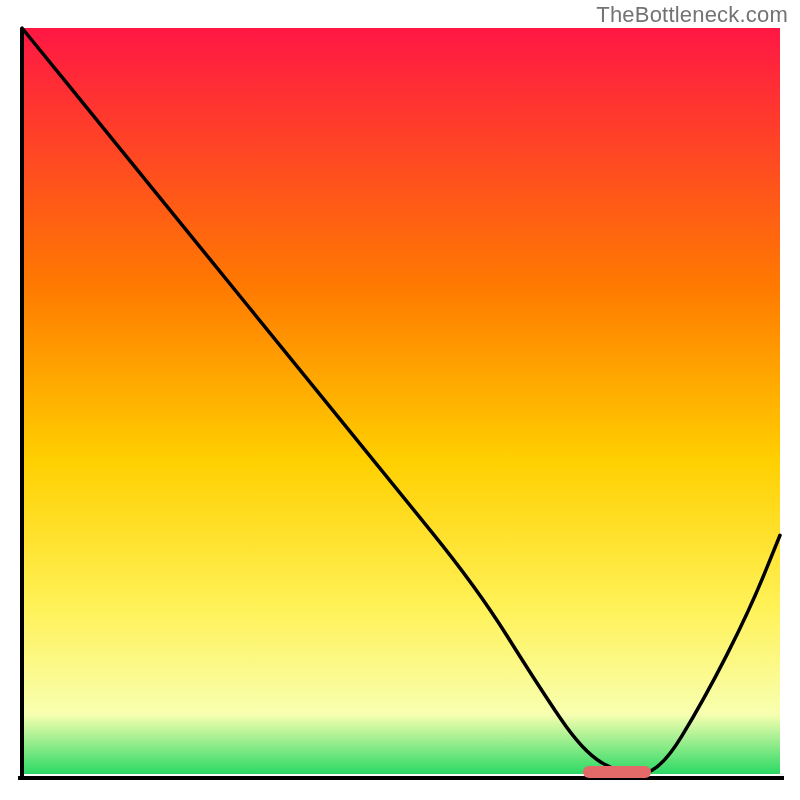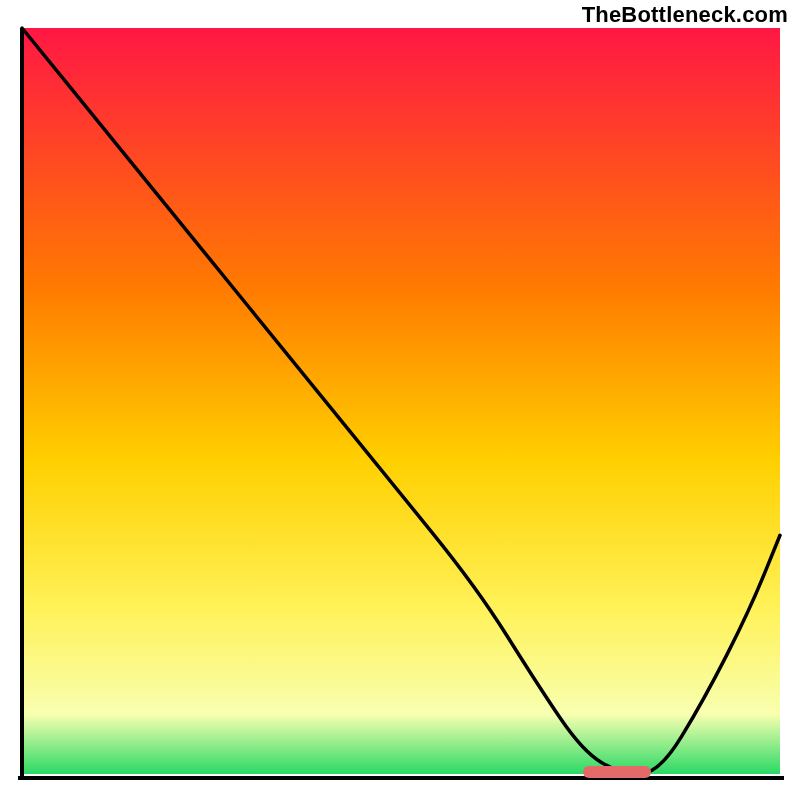--- a/index.html
+++ b/index.html
@@ -13,22 +13,22 @@
   .container {
     position: relative;
     width: 800px;
     height: 800px;
   }
   .watermark {
     position: absolute;
     top: 2px;
     right: 12px;
     font-size: 22px;
-    font-weight: 700;
-    color: #000000;
+    font-weight: 400;
+    color: #737373;
     letter-spacing: 0.2px;
   }
   svg.chart {
     position: absolute;
     top: 0;
     left: 0;
   }
 </style>
 </head>
 <body>

